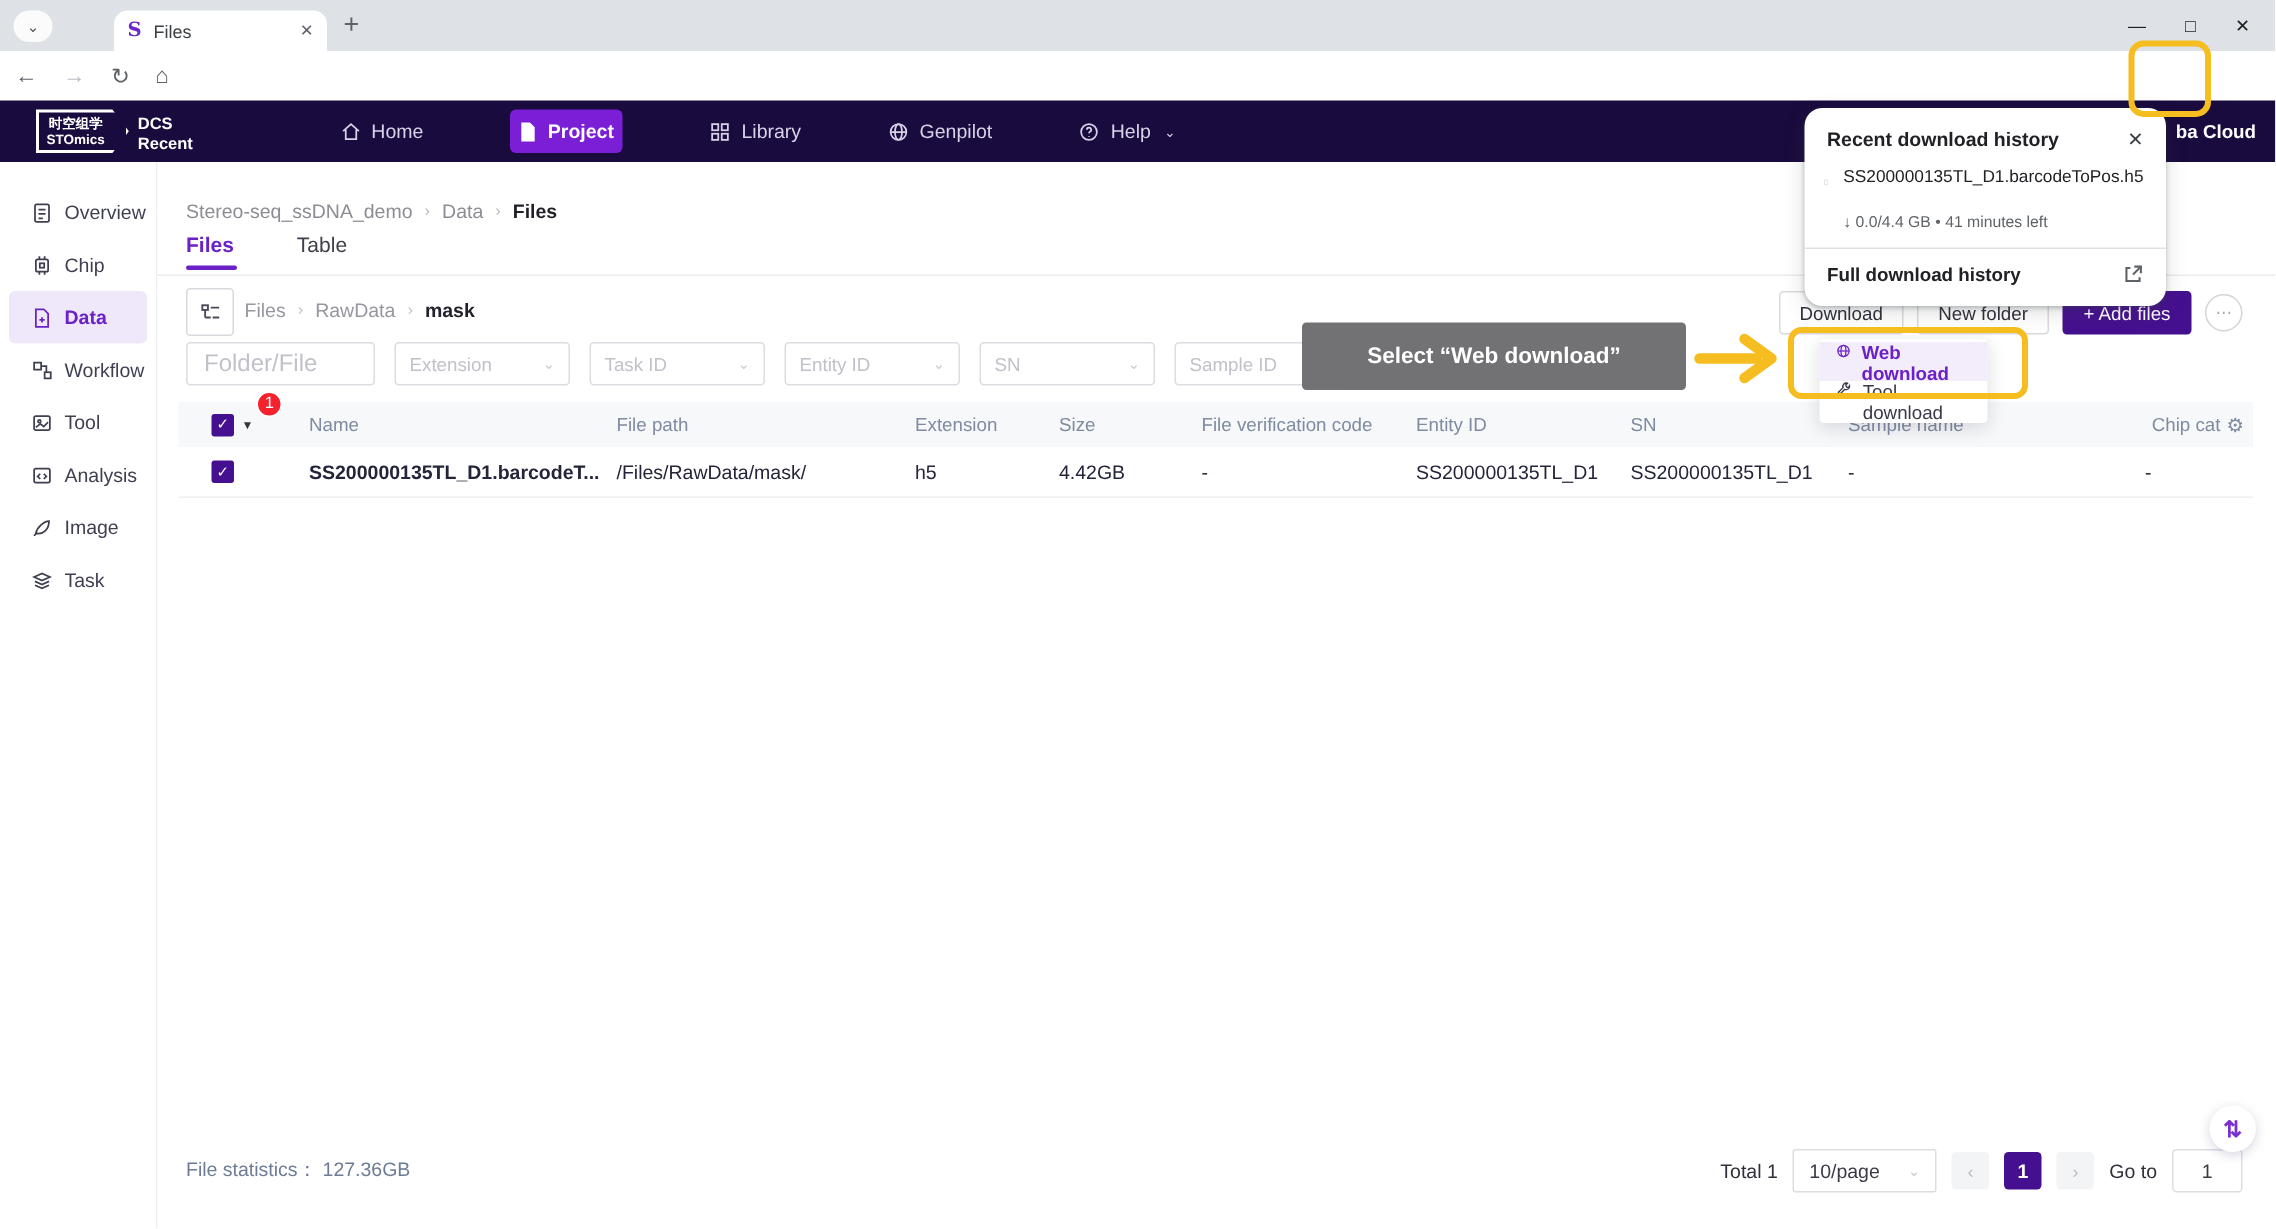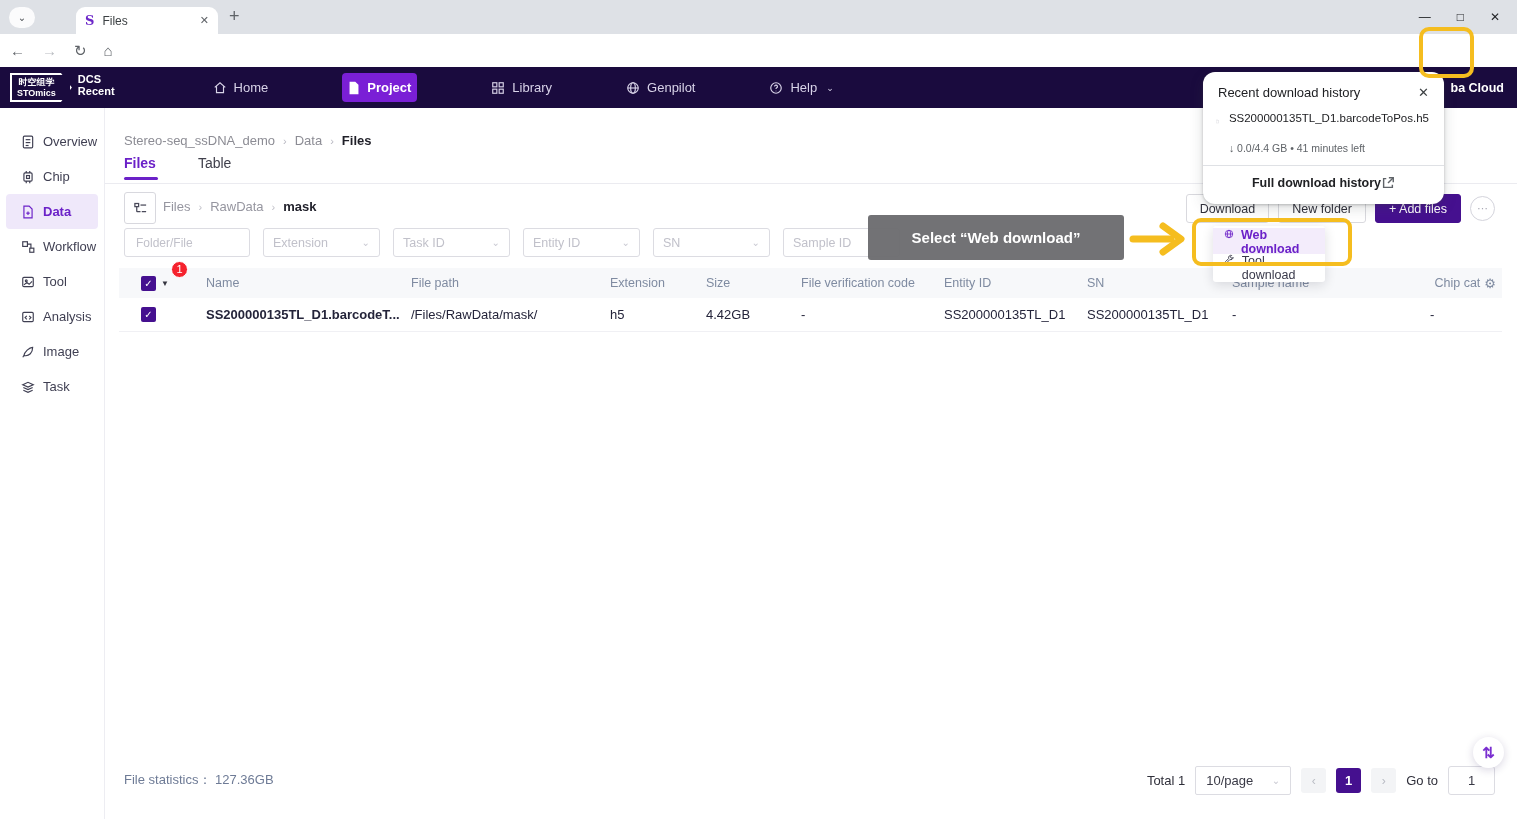--- a/index.html
+++ b/index.html
@@ -31,25 +31,25 @@
          box-sizing:border-box;color:#8a8f98;font-size:9px;font-weight:700;display:flex;align-items:center;justify-content:center}
   .ext-x{position:absolute;left:1365px;top:40px;font-size:13px;font-weight:700;
          background:linear-gradient(120deg,#2aa6ff,#c44bd8);-webkit-background-clip:text;background-clip:text;color:transparent}
   .dlbtn{position:absolute;left:1427px;top:35px;width:31px;height:31px;border-radius:50%;background:#e9ebef;
          border:2.5px solid #7c8085;box-sizing:border-box;display:flex;align-items:center;justify-content:center;
          color:#1a73e8;font-weight:700;font-size:15px}
   .avatar{position:absolute;left:1468px;top:39px;width:22px;height:21px;background:#c6c9cf;border-radius:4px}
   .dots{position:absolute;left:1500px;top:40px;color:#5f6368;font-size:15px}
   
   .navbar{position:absolute;left:0;top:67px;width:100%;height:41px;background:#1a0b3e;display:flex;align-items:center;box-sizing:border-box}
-  .logo{display:flex;align-items:flex-start;margin-left:10px}
+  .logo{display:flex;align-items:flex-end;margin-left:24px}
   .logo-badge{border:2px solid #fff;color:#fff;font-size:9px;font-weight:700;line-height:1.2;text-align:center;
               padding:2px 14px 2px 5px;clip-path:polygon(0 0,82% 0,100% 50%,82% 100%,0 100%)}
   .logo-prod{color:#fff;font-size:11px;font-weight:700;line-height:1.15;margin-left:6px}
-  .menu{display:flex;align-items:center;gap:74px;margin-left:98px;font-size:13px;color:#d8d3e8}
+  .menu{display:flex;align-items:center;gap:58px;margin-left:98px;font-size:13px;color:#d8d3e8}
   .mi{display:flex;align-items:center;gap:7px}
   .mi.active{background:#7a1fd6;color:#fff;padding:7px 6px;border-radius:4px;font-weight:600}
   .mi svg{display:block}
   .chev{font-size:9px;margin-left:2px}
   .nav-right{margin-left:auto;margin-right:13px;color:#fff;font-weight:700;font-size:12.5px}
   
   .sidebar{position:absolute;left:0;top:108px;width:105px;height:711px;background:#fff;border-right:1px solid #ededf2;
            box-sizing:border-box;padding-top:16px}
   .si{height:35px;display:flex;align-items:center;gap:8px;margin:0 6px;padding-left:15px;border-radius:4px;
       font-size:13px;color:#3f3f52}
@@ -73,21 +73,21 @@
   .btn{height:27px;padding:0 13px;border:1px solid #d9d9de;border-radius:3px;background:#fff;font-size:12.5px;
        color:#2f2f3a;display:flex;align-items:center}
   .btn-primary{background:#45108f;border-color:#45108f;color:#fff}
   .more-btn{width:23px;height:23px;border-radius:50%;border:1px solid #d4d4dc;color:#a9a9b5;display:flex;
             align-items:center;justify-content:center;font-size:11px}
   .filters{position:absolute;left:19px;top:120px;display:flex;gap:13px}
   .filter{width:117px;height:29px;border:1px solid #dcdce2;border-radius:3px;background:#fff;box-sizing:border-box;
           display:flex;align-items:center;justify-content:space-between;padding:0 9px;font-size:12.5px;color:#c1c1ca}
   .filter.wide{width:126px}
   .filter .chev{color:#c9c9d2;font-size:10px}
-  .filter input{border:none;outline:none;width:100%;font-size:12px;font-family:inherit;color:#3a3a46;background:transparent}
+  .filter input{border:none;outline:none;width:100%;font-size:16px;font-family:inherit;color:#3a3a46;background:transparent}
   .filter input::placeholder{color:#c1c1ca}
   .thead{position:absolute;left:14px;right:15px;top:160px;height:30px;background:#f7f8fa;display:flex;align-items:center;
          font-size:12.5px;color:#7f8ba1}
   .trow{position:absolute;left:14px;right:15px;top:190px;height:33px;display:flex;align-items:center;
         border-bottom:1px solid #f0f0f4;font-size:13px;color:#24243a}
   .cell{padding-left:7px;box-sizing:border-box;white-space:nowrap;overflow:hidden}
   .col-sel{width:80px;position:relative;display:flex;align-items:center}
   .col-name{width:205px}.col-path{width:199px}.col-ext{width:96px}.col-size{width:95px}.col-verif{width:143px}
   .col-entity{width:143px}.col-sn{width:145px}.col-sample{width:198px}
   .col-chip{flex:1;display:flex;align-items:center;justify-content:flex-end;padding-right:6px}
@@ -119,27 +119,27 @@
           box-shadow:0 3px 12px rgba(20,20,40,.14);padding:2px 0;z-index:55}
   .dlmi{height:26px;display:flex;align-items:flex-start;gap:7px;padding:0 11px;font-size:12.5px;color:#39394a}
   .dlmi.active{background:#f3ecfb;color:#6b21c8;font-weight:600}
   .hl-menu{position:absolute;left:1192px;top:218px;width:152px;height:40px;border:4px solid #f5bd1f;
            border-radius:9px;z-index:70}
   .hl-dl{position:absolute;left:1419px;top:27px;width:47px;height:43px;border:4px solid #f5bd1f;
          border-radius:10px;z-index:70}
   .dlpopup{position:absolute;left:1203px;top:72px;width:241px;background:#fff;border-radius:12px;z-index:60;
            box-shadow:0 1px 3px rgba(60,64,67,.3),0 4px 14px rgba(60,64,67,.18);box-sizing:border-box;padding-bottom:2px}
   .dp-head{display:flex;align-items:center;justify-content:space-between;padding:13px 15px 6px}
-  .dp-title{font-size:13px;font-weight:400;color:#202124}
+  .dp-title{font-size:13px;font-weight:700;color:#202124}
   .dp-close{font-size:13px;color:#3c4043}
   .dp-file{display:flex;gap:10px;padding:5px 15px 0 13px;align-items:flex-start}
   .dp-fname{font-size:11.5px;color:#202124;line-height:1.25}
   .dp-fstat{font-size:10.5px;color:#5f6368;margin-top:17px}
   .dp-div{border-top:1px solid #dfe1e5;margin:11px 0 0}
-  .dp-foot{display:flex;align-items:center;justify-content:center;padding:10px 15px 12px}
+  .dp-foot{display:flex;align-items:center;justify-content:space-between;padding:10px 15px 12px}
   .dp-flabel{font-size:12.5px;font-weight:700;color:#202124}
 </style>
 </head>
 <body>
 
 <div class="stage">
 
   <div class="tabstrip">
     <div class="tabsearch">
       <span>⌄</span>

